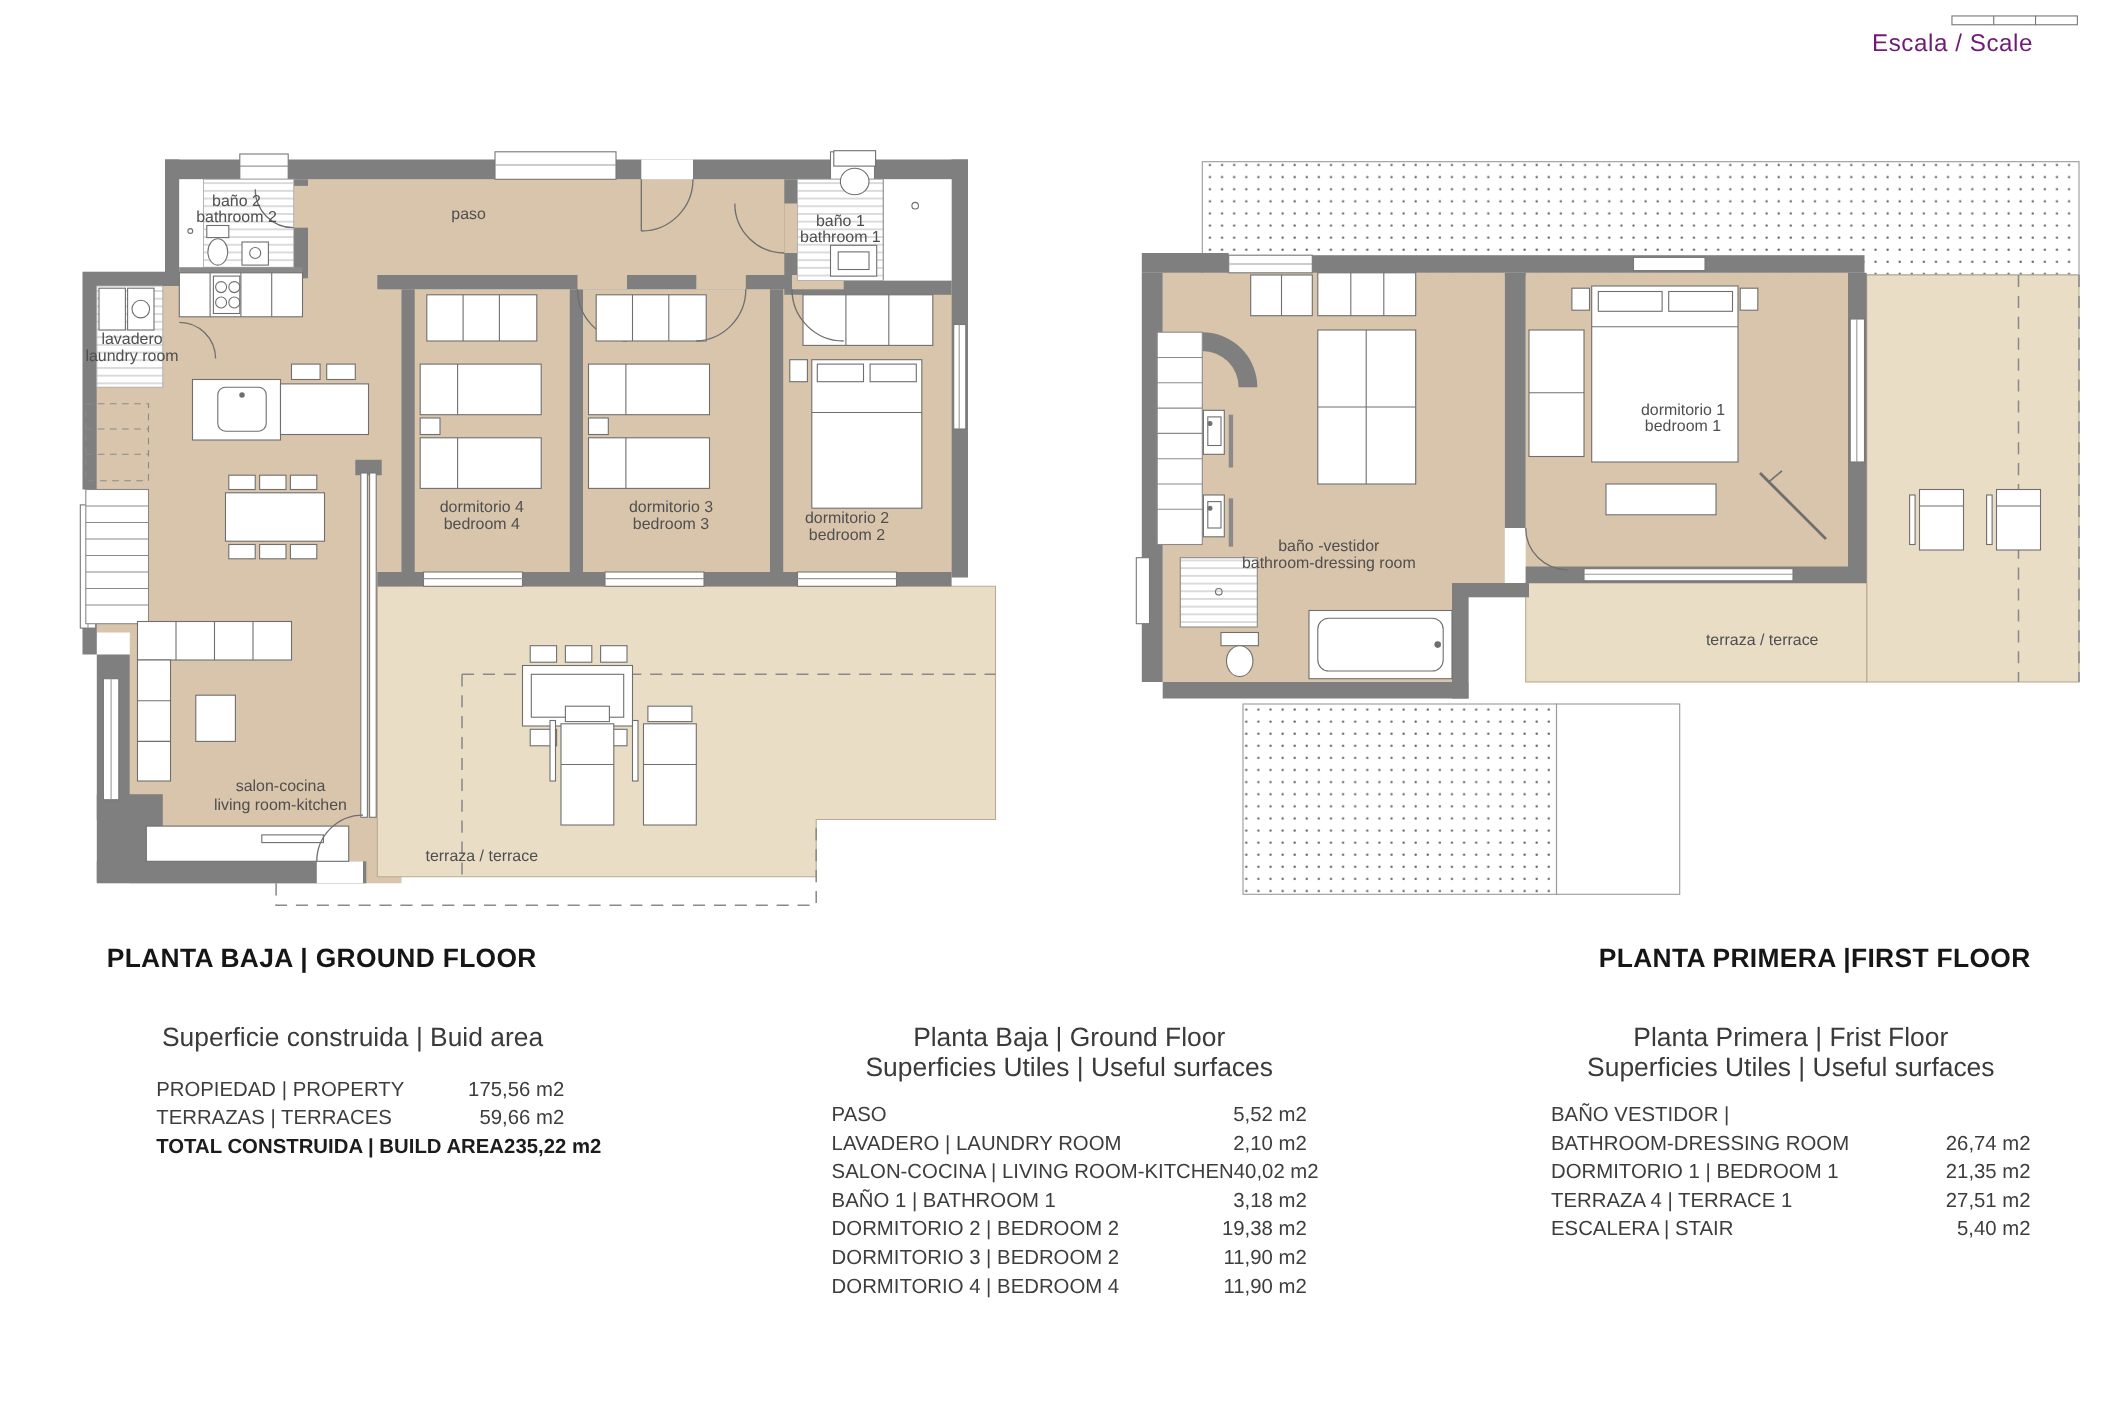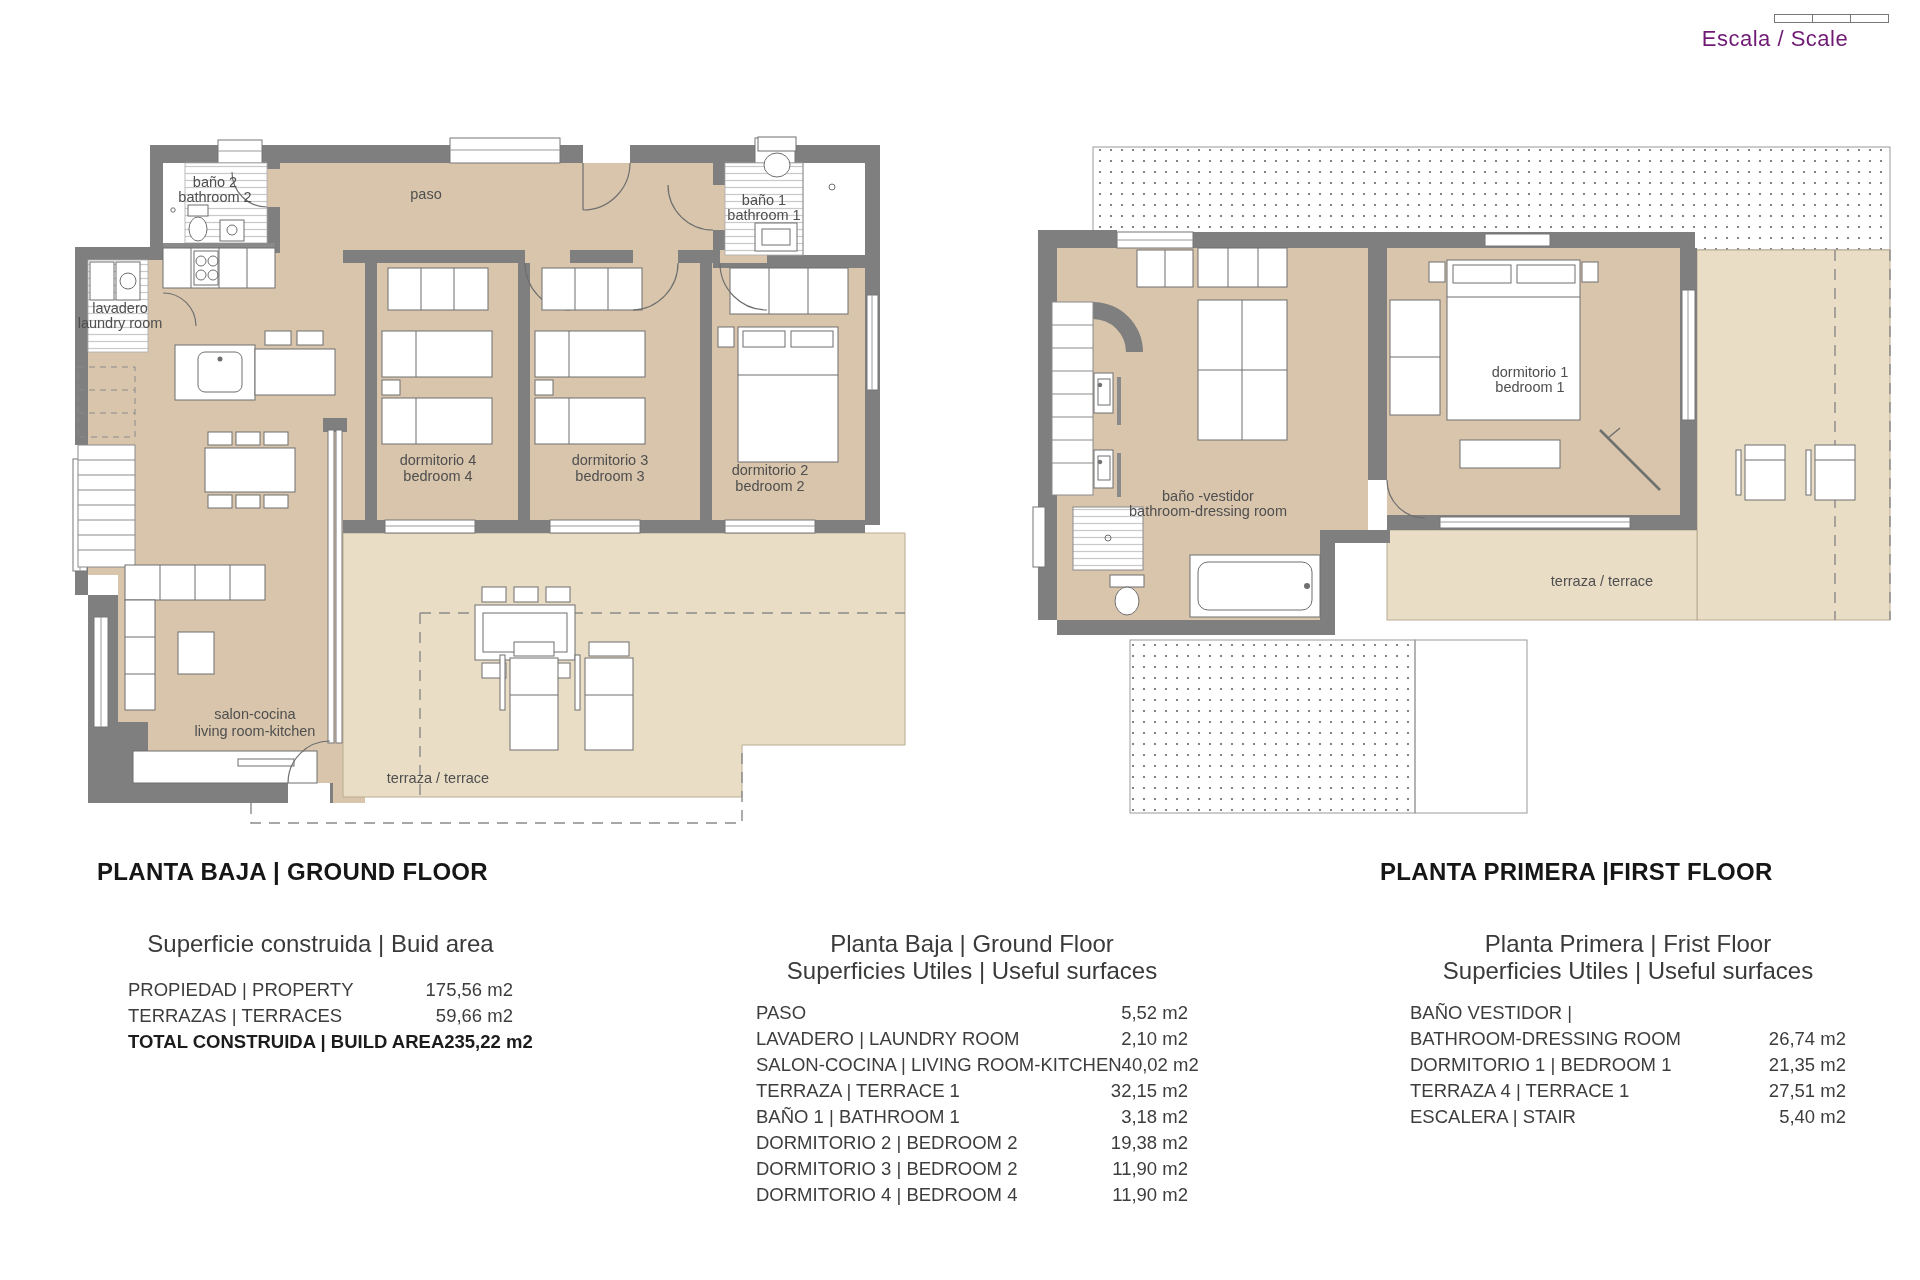--- a/index.html
+++ b/index.html
@@ -9,29 +9,29 @@
   #scale-bar{left:1775px;top:14px;width:114px;height:9px;display:flex;}
   #scale-bar .seg{flex:1;border:1px solid #777;background:#fff;margin-left:-1px;}
   #scale-label{left:1660px;top:26px;width:230px;text-align:center;font-size:22px;color:#701a75;letter-spacing:.5px;}
   
   #ground-svg{left:70px;top:135px;}
   #first-svg{left:1030px;top:135px;}
   svg text{font-family:"Liberation Sans",sans-serif;fill:#4f4f4f;font-size:14.5px;text-anchor:middle;}
   
   .plan-heading{font-size:24px;font-weight:bold;color:#161616;letter-spacing:.3px;}
   #heading-ground{left:97px;top:858px;}
-  #heading-first{top:858px;left:1380px;width:436px;text-align:left;}
+  #heading-first{top:858px;left:1410px;width:436px;text-align:right;}
   
   .area-table{color:#3d3d3d;}
   .area-table .ttitle{font-size:24px;text-align:center;line-height:27px;color:#3a3a3a;}
   .area-table .rows{margin-top:16px;}
   .trow{display:flex;justify-content:space-between;line-height:26px;font-size:18.5px;white-space:nowrap;}
   .trow.bold{font-weight:bold;color:#1c1c1c;align-items:center;}
   #table-built{left:128px;top:930px;width:385px;}
-  #table-built .rows{margin-top:20px;}
+  #table-built .rows{margin-top:20px;margin-left:14px;}
   #table-ground{left:756px;top:930px;width:432px;}
   #table-first{left:1410px;top:930px;width:436px;}
 </style>
 </head>
 <body>
 
 <div id="page">
 
   <div class="abs" id="scale-bar">
     <div class="seg"></div>
@@ -451,24 +451,20 @@
         </div>
         <div class="trow">
           <span class="tlabel">LAVADERO | LAUNDRY ROOM</span>
           <span class="tvalue">2,10 m2</span>
         </div>
         <div class="trow">
           <span class="tlabel">SALON-COCINA | LIVING ROOM-KITCHEN</span>
           <span class="tvalue">40,02 m2</span>
         </div>
         <div class="trow">
-          <span class="tlabel">TERRAZA | TERRACE 1</span>
-          <span class="tvalue">32,15 m2</span>
-        </div>
-        <div class="trow">
           <span class="tlabel">BAÑO 1 | BATHROOM 1</span>
           <span class="tvalue">3,18 m2</span>
         </div>
         <div class="trow">
           <span class="tlabel">DORMITORIO 2 | BEDROOM 2</span>
           <span class="tvalue">19,38 m2</span>
         </div>
         <div class="trow">
           <span class="tlabel">DORMITORIO 3 | BEDROOM 2</span>
           <span class="tvalue">11,90 m2</span>

